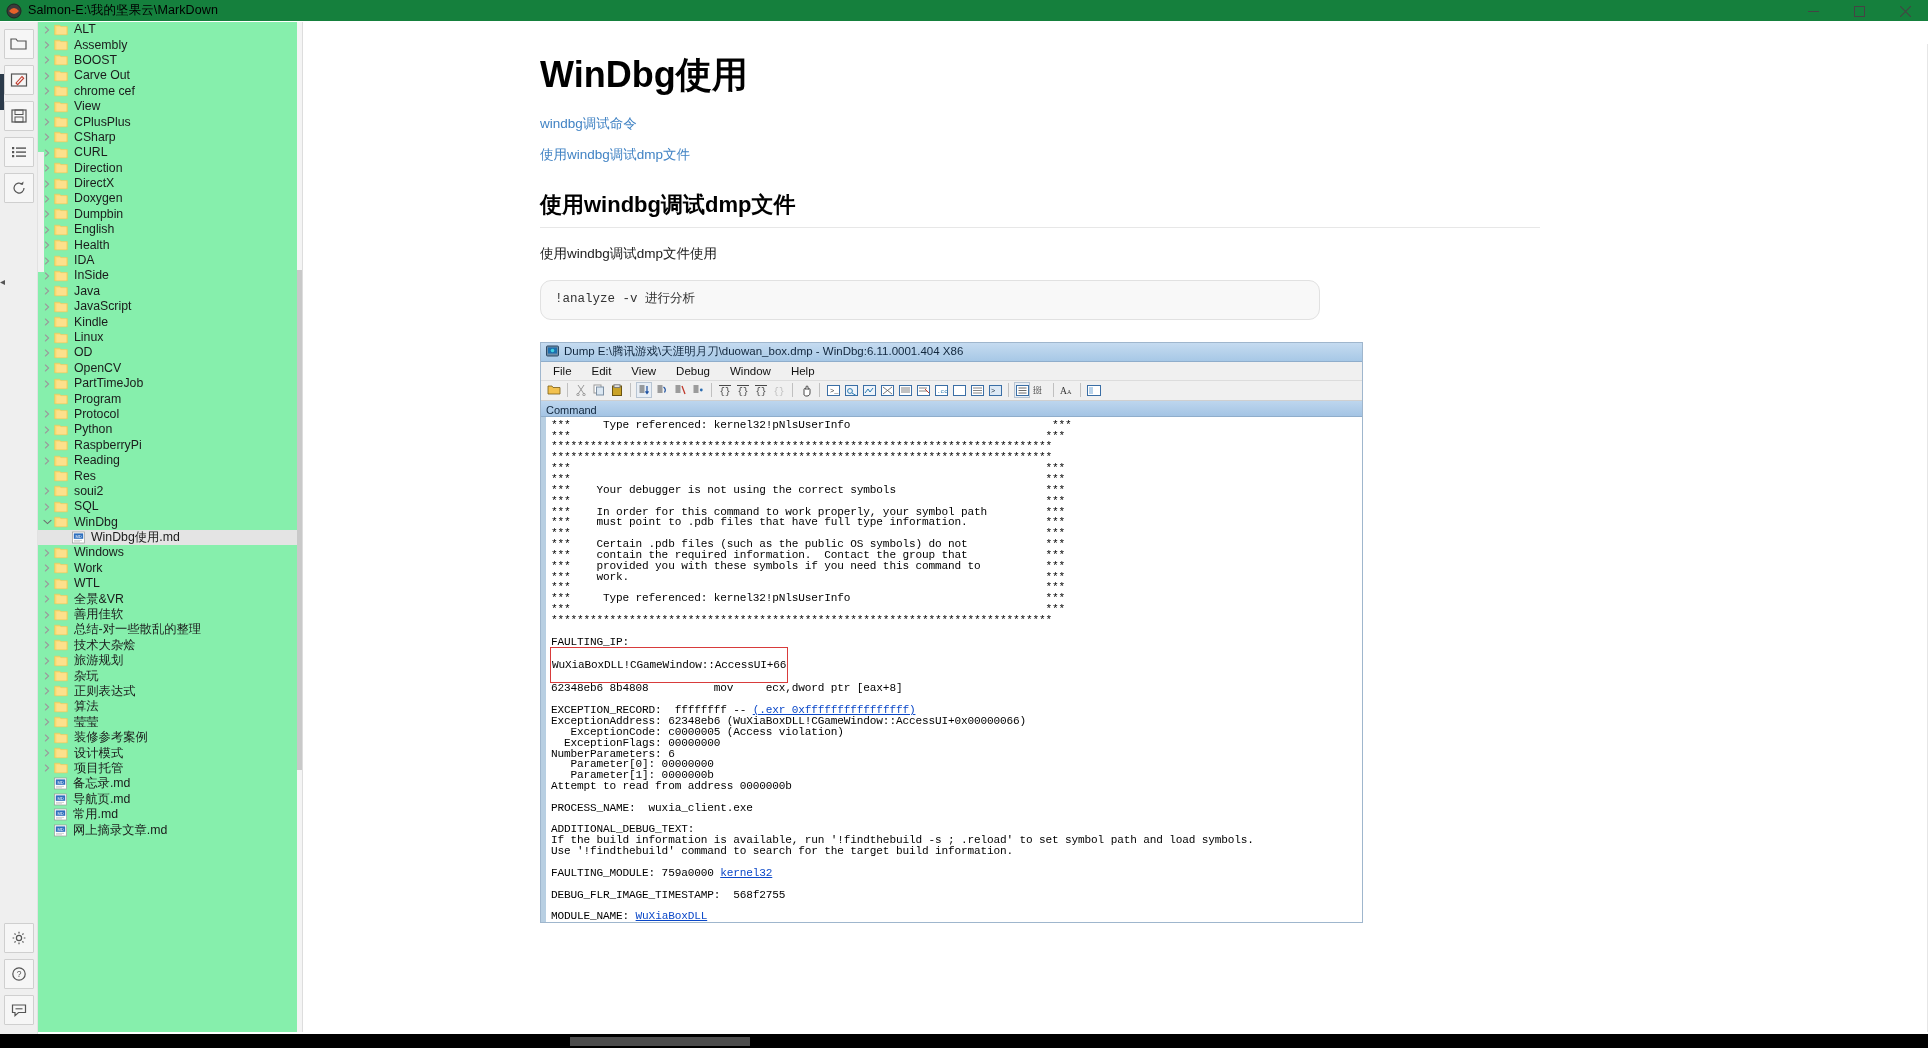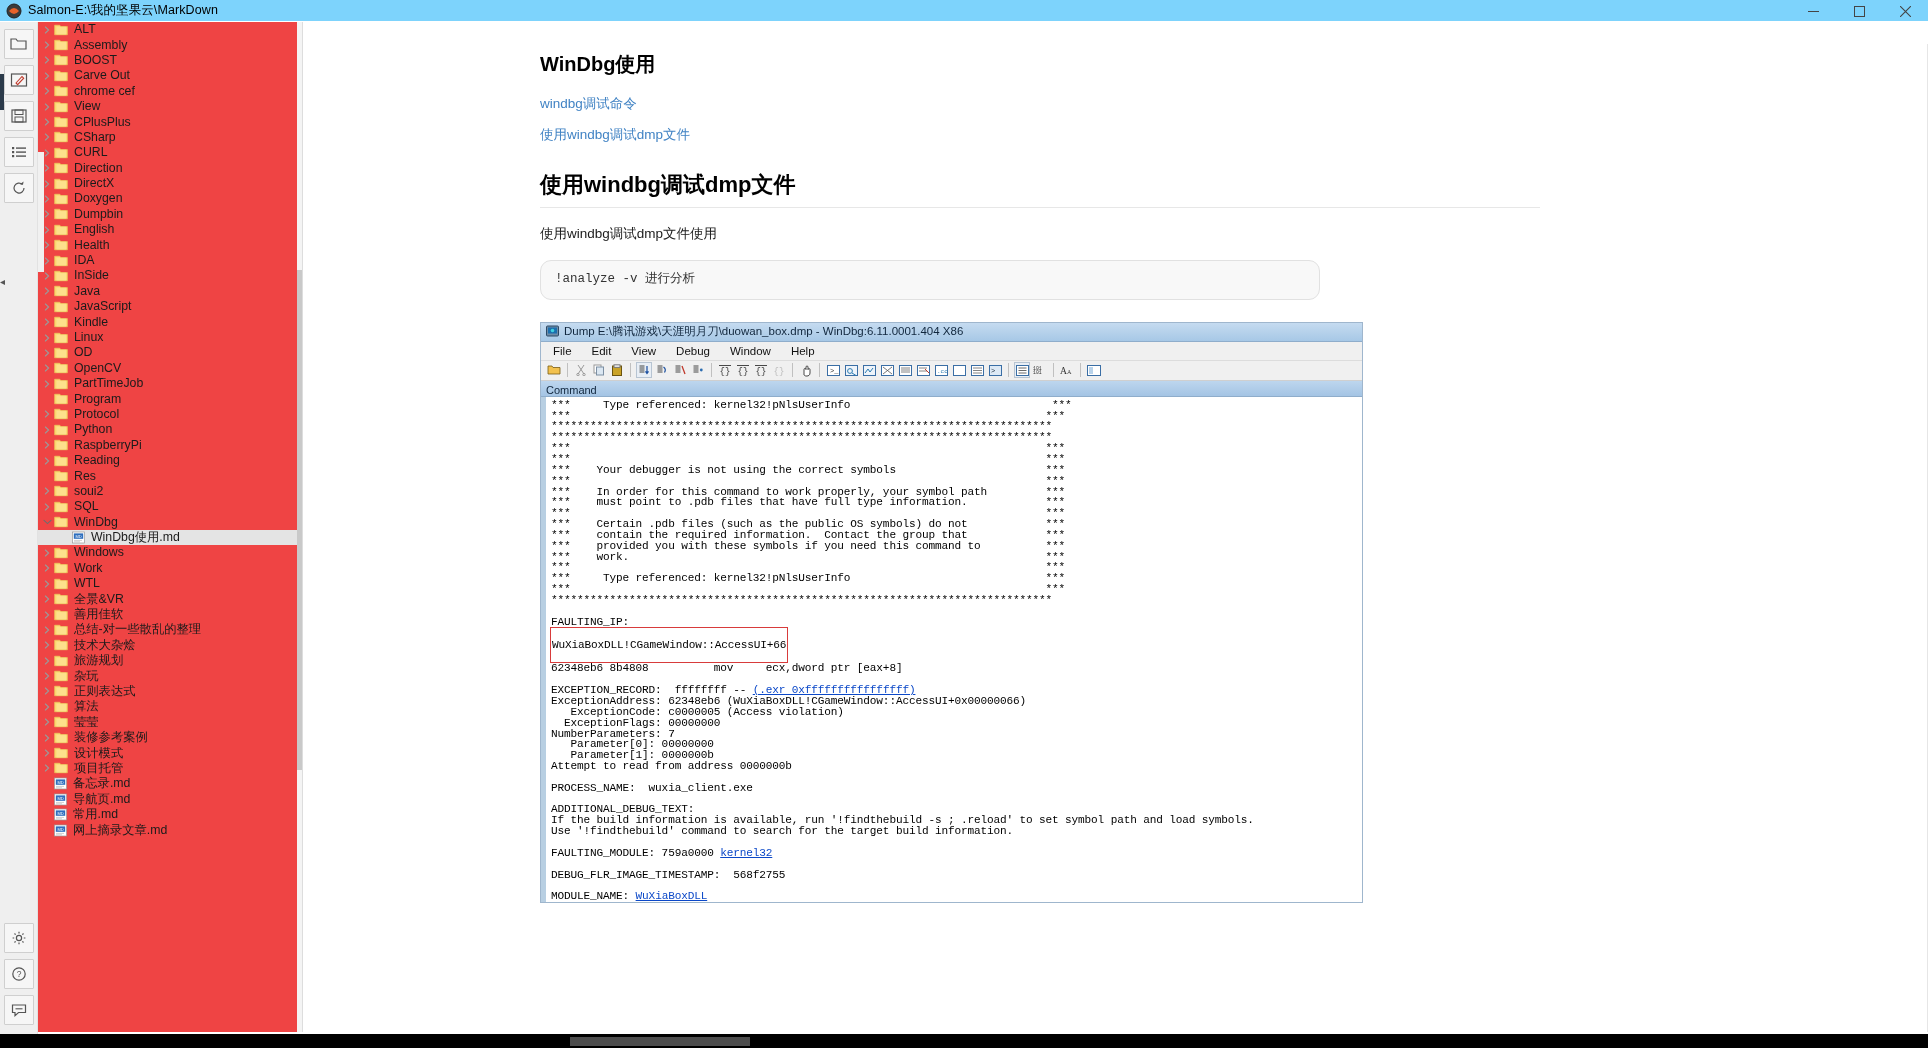--- a/index.html
+++ b/index.html
@@ -7,21 +7,21 @@
     margin: 0; padding: 0;
     width: 1928px; height: 1048px;
     overflow: hidden;
     background: #ffffff;
     font-family: "Liberation Sans", sans-serif;
   }
 
   
   #titlebar {
     position: absolute; top: 0; left: 0; width: 1928px; height: 22px;
-    background: #7dd3fc;
+    background: #15803d;
     display: flex; align-items: center;
     border-bottom: 1px solid #ffffff;
   }
   #titlebar .app-icon {
     width: 16px; height: 16px; margin-left: 6px; margin-right: 6px;
     position: relative; flex: none;
   }
   #titlebar .app-icon svg { display: block; }
   #titlebar .title-text {
     font-size: 12.5px; color: #000000; white-space: nowrap;
@@ -60,21 +60,21 @@
     background-size: 3px 4px;
   }
   #rail-selmark {
     position: absolute; left: 0; top: 52px; width: 4px; height: 36px;
     background: #2b3a4a;
   }
 
   
   #sidebar {
     position: absolute; left: 38px; top: 22px; width: 265px; height: 1010px;
-    background: #ef4444; overflow: hidden;
+    background: #86efac; overflow: hidden;
     border-right: 1px solid #dddddd;
   }
   .tree-row {
     height: 15.4px; display: flex; align-items: center;
     font-size: 12.3px; color: #1b1b1b; white-space: nowrap;
     padding-left: 2px; cursor: default;
   }
   .tree-row.selected { background: #e4e4e4; }
   .tree-row .chev {
     width: 14px; flex: none; display: flex; align-items: center;
@@ -109,21 +109,21 @@
     position: absolute; left: 304px; top: 22px;
     width: 1624px; height: 1010px;
     background: #ffffff; overflow: hidden;
   }
   #doc {
     position: absolute; left: 0; top: 0; width: 1624px;
     padding: 0;
   }
   .doc-inner { width: 1000px; margin-left: 236px; padding-top: 18px; }
   h1.doc-h1 {
-    font-size: 20px; font-weight: bold; color: #000; margin: 12px 0 18px 0;
+    font-size: 36px; font-weight: bold; color: #000; margin: 12px 0 18px 0;
     line-height: 1.25;
   }
   .doc-link {
     display: block; color: #4183c4; font-size: 13.5px;
     margin: 13px 0; text-decoration: none; cursor: pointer;
   }
   h2.doc-h2 {
     font-size: 22px; font-weight: bold; color: #000;
     margin: 26px 0 6px 0; padding-bottom: 7px;
     border-bottom: 1px solid #e7e7e7;
@@ -1348,21 +1348,21 @@
               <div class="cl">*****************************************************************************</div>
               <div class="cl blank"> </div>
               <div class="cl">FAULTING_IP:</div>
               <div class="cl"><span class="boxed">WuXiaBoxDLL!CGameWindow::AccessUI+66</span></div>
               <div class="cl">62348eb6 8b4808          mov     ecx,dword ptr [eax+8]</div>
               <div class="cl blank"> </div>
               <div class="cl">EXCEPTION_RECORD:  ffffffff -- <a class="wd-link">(.exr 0xffffffffffffffff)</a></div>
               <div class="cl">ExceptionAddress: 62348eb6 (WuXiaBoxDLL!CGameWindow::AccessUI+0x00000066)</div>
               <div class="cl">   ExceptionCode: c0000005 (Access violation)</div>
               <div class="cl">  ExceptionFlags: 00000000</div>
-              <div class="cl">NumberParameters: 7</div>
+              <div class="cl">NumberParameters: 6</div>
               <div class="cl">   Parameter[0]: 00000000</div>
               <div class="cl">   Parameter[1]: 0000000b</div>
               <div class="cl">Attempt to read from address 0000000b</div>
               <div class="cl blank"> </div>
               <div class="cl">PROCESS_NAME:  wuxia_client.exe</div>
               <div class="cl blank"> </div>
               <div class="cl">ADDITIONAL_DEBUG_TEXT:</div>
               <div class="cl">If the build information is available, run '!findthebuild -s ; .reload' to set symbol path and load symbols.</div>
               <div class="cl">Use '!findthebuild' command to search for the target build information.</div>
               <div class="cl blank"> </div>

